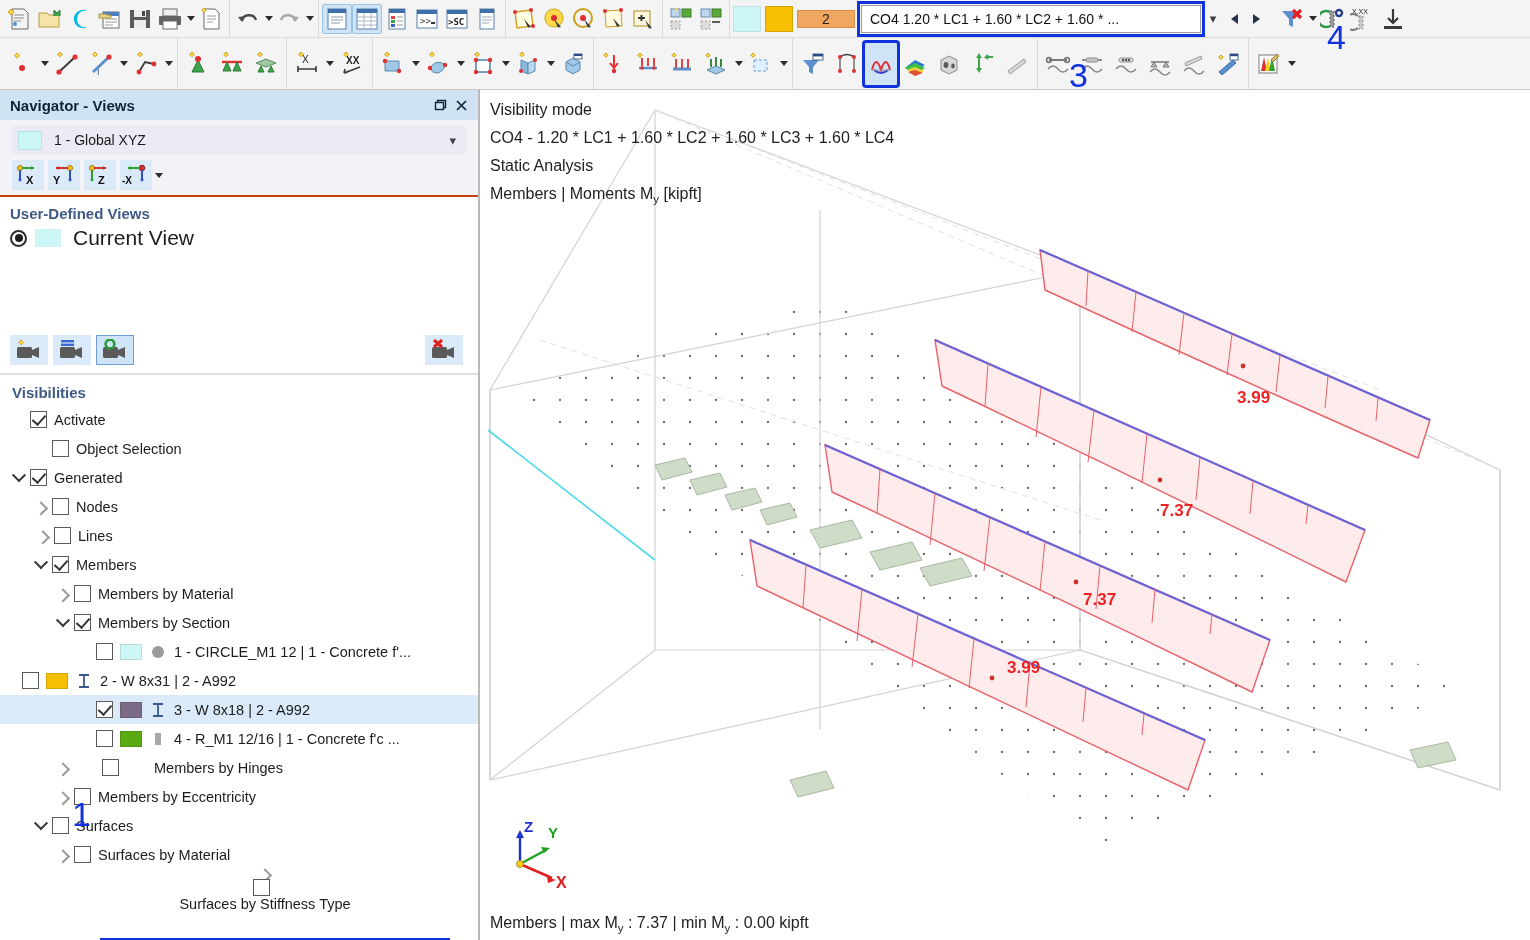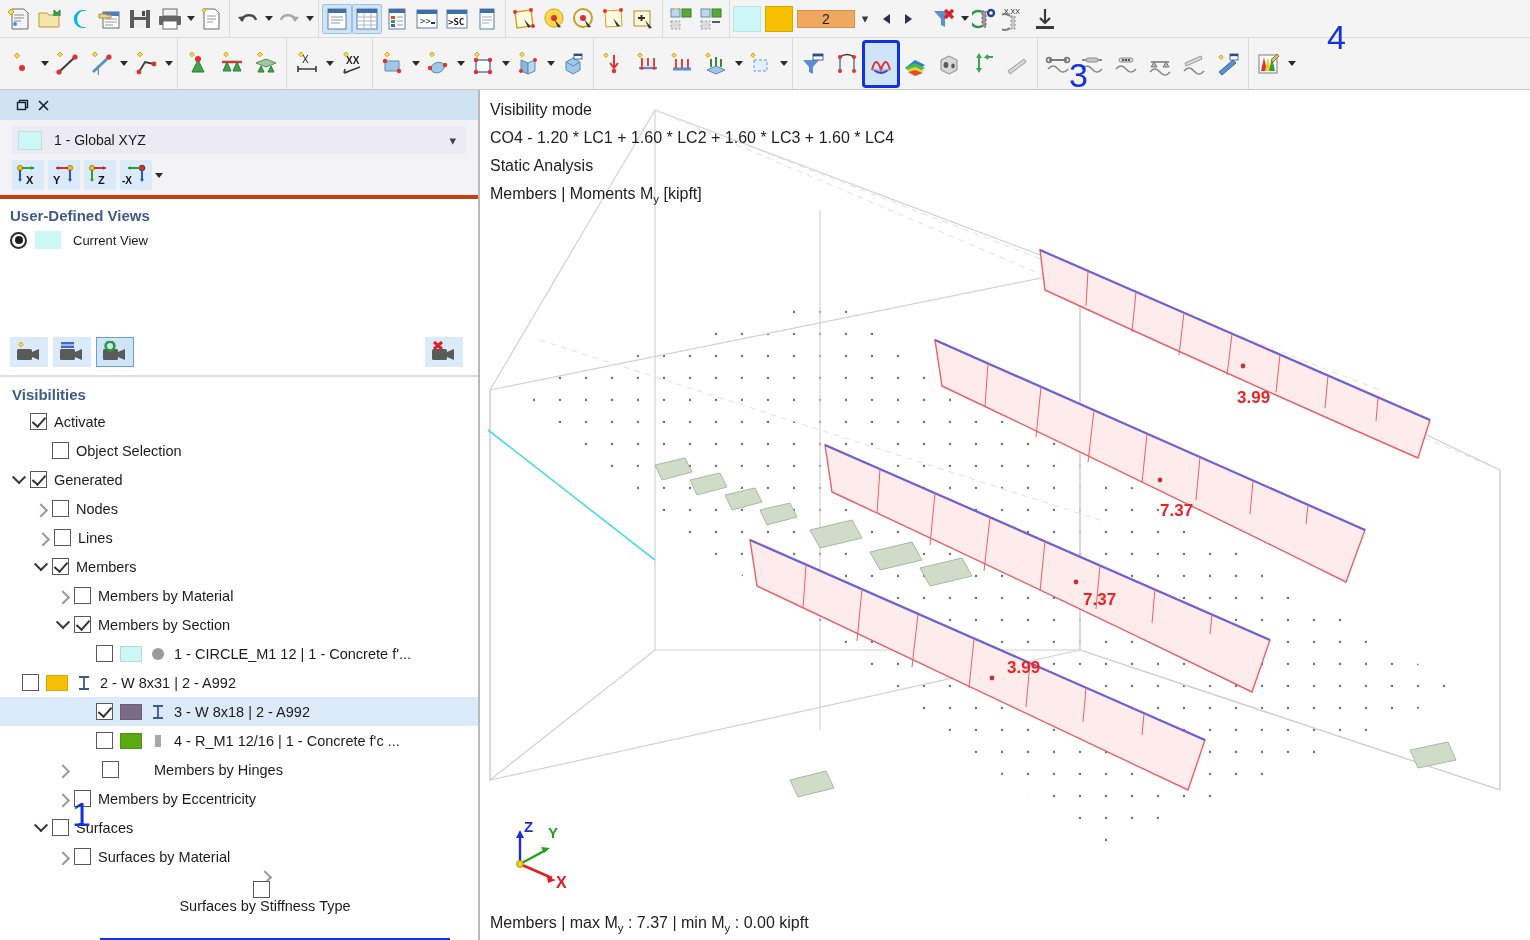--- a/index.html
+++ b/index.html
@@ -61,39 +61,39 @@
   .main { flex:1 1 auto; display:flex; min-height:0; position:relative; }
 
   
   .navpanel { width:480px; flex:0 0 480px; background:#fff; display:flex; flex-direction:column;
               border-right:2px solid #b9b9b9; position:relative; }
   .nav-title { height:30px; background:#cfe3f3; display:flex; align-items:center;
                padding:0 6px 0 10px; }
   .nav-title .t { font-weight:bold; font-size:15px; color:#12243c; flex:1; }
   .nav-title .wbtn { width:22px; height:22px; display:flex; align-items:center;
                      justify-content:center; color:#12243c; }
-  .nav-sub { background:#f2f2f7; padding:6px 8px 5px 8px; border-bottom:4px solid #c2410c; }
+  .nav-sub { background:#f2f2f7; padding:6px 8px 5px 8px; border-bottom:2px solid #c2410c; }
   .viewsel { height:28px; background:#eceaf3; display:flex; align-items:center;
              padding:0 6px; margin:0 4px 6px 4px; }
   .viewsel .vsw { width:24px; height:19px; background:#cdf7f7; border:1px solid #b5e3e3; }
   .viewsel .vlabel { flex:1; padding-left:12px; font-size:14px; color:#1a1a1a; }
   .viewsel .vchev { font-size:13px; color:#444; padding-right:4px; }
   .vdir { display:flex; align-items:center; padding-left:4px; }
   .vdirbtn { width:32px; height:30px; background:#dbeaf8; display:flex; align-items:center;
              justify-content:center; margin-right:4px; }
   .vdirbtn.last { margin-right:1px; }
 
   .sec-head { font-weight:bold; color:#3f5a86; font-size:15px; padding:8px 10px 3px 10px; }
   .udv { padding:0 10px; }
   .udv-row { display:flex; align-items:center; height:26px; }
   .radio { width:17px; height:17px; border-radius:50%; border:2px solid #2b2b2b;
            display:flex; align-items:center; justify-content:center; margin-right:8px; }
   .radio i { width:8px; height:8px; border-radius:50%; background:#1c1c1c; display:block; }
   .udv-sw { width:26px; height:18px; background:#cdf7f7; margin-right:12px; }
-  .udv-lbl { font-size:13px; }
+  .udv-lbl { font-size:21px; }
 
   .camrow { display:flex; align-items:center; padding:6px 10px 8px 10px; }
   .camrow .cbtn { width:38px; height:30px; background:#dbeaf8; display:flex; align-items:center;
                   justify-content:center; margin-right:5px; }
   .camrow .cbtn.sel { border:1px solid #6f9fd0; background:#cfe4f7; }
   .camrow .spacer { flex:1; }
 
   .vis-sep { height:2px; background:#dedede; }
   .vis-head { font-weight:bold; color:#3f5a86; font-size:15px; padding:9px 10px 4px 12px; }
   .tree { padding:0 0 4px 0; overflow:hidden; flex:1 1 auto; }
@@ -359,20 +359,23 @@
             </svg>
           </span>
         </div>
     </div>
 
     <div class="tgroup nb">
       <div class="swatch sw-cyan"></div>
       <div class="swatch sw-gold" style="margin-left:4px;"></div>
       <div class="sw-orange" style="margin-left:4px;">2</div>
 
+      <div class="lc-wrap hl" style="margin-left:6px;">
+        <div class="lc-combo">CO4  1.20 * LC1 + 1.60 * LC2 + 1.60 * ...</div>
+      </div>
       <div class="chev">▾</div>
       <div class="navbtn">
           <i class="tri-l"></i>
         </div>
       <div class="navbtn">
           <i class="tri-r"></i>
         </div>
     </div>
 
     <div class="tgroup nb" style="margin-left:4px;">
@@ -767,20 +770,21 @@
         </div>
       <div class="caret"></div>
     </div>
   </div>
 
   <div class="main">
 
     <div class="navpanel">
 
       <div class="nav-title">
+        <div class="t">Navigator - Views</div>
         <div class="wbtn">
           <svg width="15" height="15" viewBox="0 0 15 15">
               <rect x="3.5" y="4.5" width="8" height="7" fill="none" stroke="#12243c" stroke-width="1.4"></rect>
               <path d="M5.5 4.5V2.5h8v7h-2" fill="none" stroke="#12243c" stroke-width="1.4"></path>
             </svg>
         </div>
         <div class="wbtn">
           <svg width="15" height="15" viewBox="0 0 15 15">
               <path d="M3 3l9 9M12 3l-9 9" stroke="#12243c" stroke-width="1.7"></path>
             </svg>

